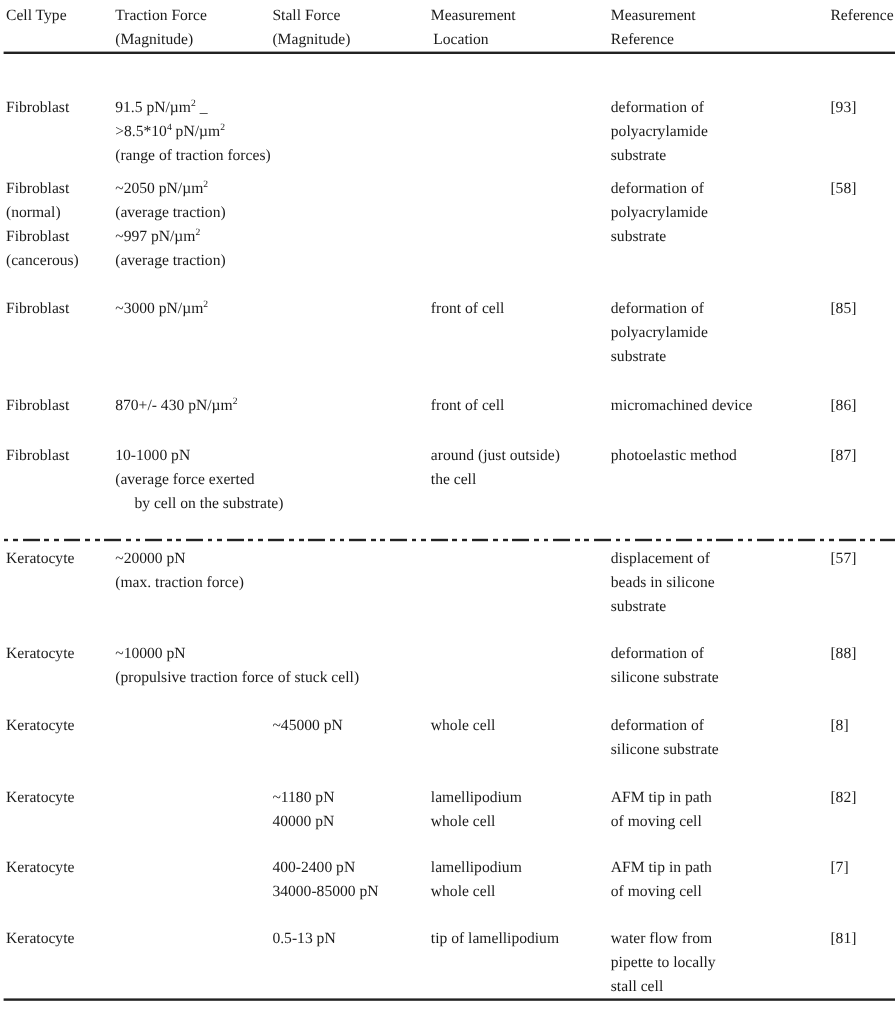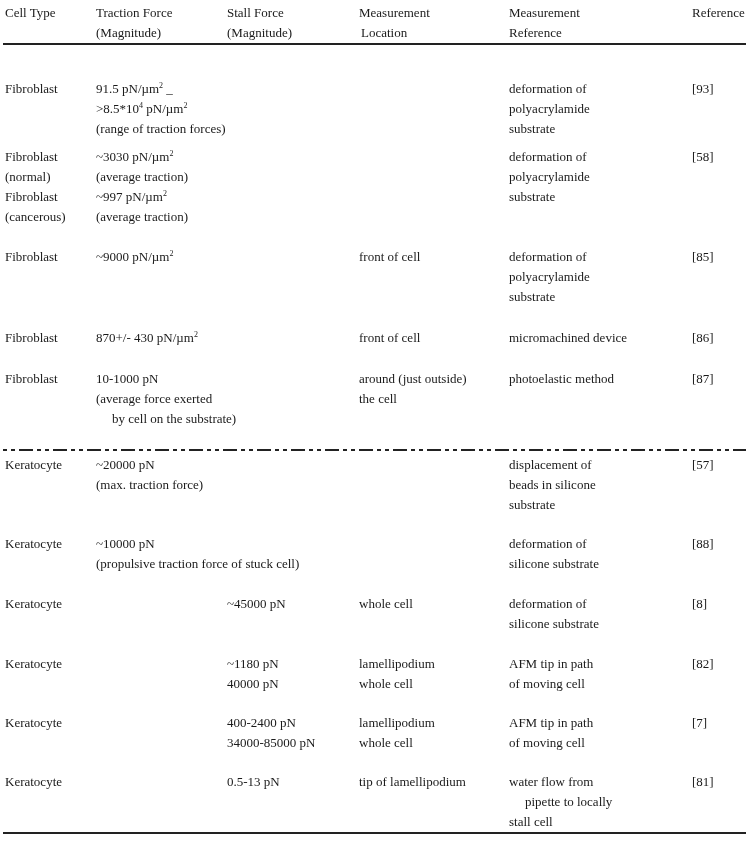--- a/index.html
+++ b/index.html
@@ -46,33 +46,33 @@
   <div class="cell" style="left:509px;top:99px">polyacrylamide</div>
   <div class="cell" style="left:509px;top:119px">substrate</div>
   <div class="cell" style="left:692px;top:79px">[93]</div>
 </div>
 
 <div>
   <div class="cell" style="left:5px;top:147px">Fibroblast</div>
   <div class="cell" style="left:5px;top:167px">(normal)</div>
   <div class="cell" style="left:5px;top:187px">Fibroblast</div>
   <div class="cell" style="left:5px;top:207px">(cancerous)</div>
-  <div class="cell" style="left:96px;top:147px"><span>~3030 pN/µm</span><sup>2</sup></div>
+  <div class="cell" style="left:96px;top:147px"><span>~2050 pN/µm</span><sup>2</sup></div>
   <div class="cell" style="left:96px;top:167px">(average traction)</div>
   <div class="cell" style="left:96px;top:187px"><span>~997 pN/µm</span><sup>2</sup></div>
   <div class="cell" style="left:96px;top:207px">(average traction)</div>
   <div class="cell" style="left:509px;top:147px">deformation of</div>
   <div class="cell" style="left:509px;top:167px">polyacrylamide</div>
   <div class="cell" style="left:509px;top:187px">substrate</div>
   <div class="cell" style="left:692px;top:147px">[58]</div>
 </div>
 
 <div>
   <div class="cell" style="left:5px;top:247px">Fibroblast</div>
-  <div class="cell" style="left:96px;top:247px"><span>~9000 pN/µm</span><sup>2</sup></div>
+  <div class="cell" style="left:96px;top:247px"><span>~3000 pN/µm</span><sup>2</sup></div>
   <div class="cell" style="left:359px;top:247px">front of cell</div>
   <div class="cell" style="left:509px;top:247px">deformation of</div>
   <div class="cell" style="left:509px;top:267px">polyacrylamide</div>
   <div class="cell" style="left:509px;top:287px">substrate</div>
   <div class="cell" style="left:692px;top:247px">[85]</div>
 </div>
 
 <div>
   <div class="cell" style="left:5px;top:328px">Fibroblast</div>
   <div class="cell" style="left:96px;top:328px"><span>870+/- 430 pN/µm</span><sup>2</sup></div>
@@ -142,18 +142,18 @@
   <div class="cell" style="left:509px;top:713px">AFM tip in path</div>
   <div class="cell" style="left:509px;top:733px">of moving cell</div>
   <div class="cell" style="left:692px;top:713px">[7]</div>
 </div>
 
 <div>
   <div class="cell" style="left:5px;top:772px">Keratocyte</div>
   <div class="cell" style="left:227px;top:772px">0.5-13 pN</div>
   <div class="cell" style="left:359px;top:772px">tip of lamellipodium</div>
   <div class="cell" style="left:509px;top:772px">water flow from</div>
-  <div class="cell" style="left:525px;top:792px">pipette to locally</div>
+  <div class="cell" style="left:509px;top:792px">pipette to locally</div>
   <div class="cell" style="left:509px;top:812px">stall cell</div>
   <div class="cell" style="left:692px;top:772px">[81]</div>
 </div>
 
 <div class="bot-rule"></div>
 
 </body></html>

